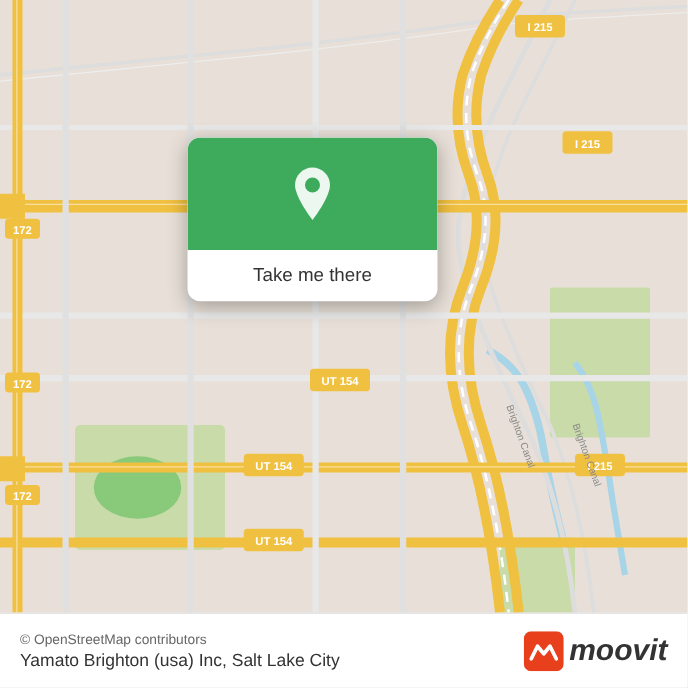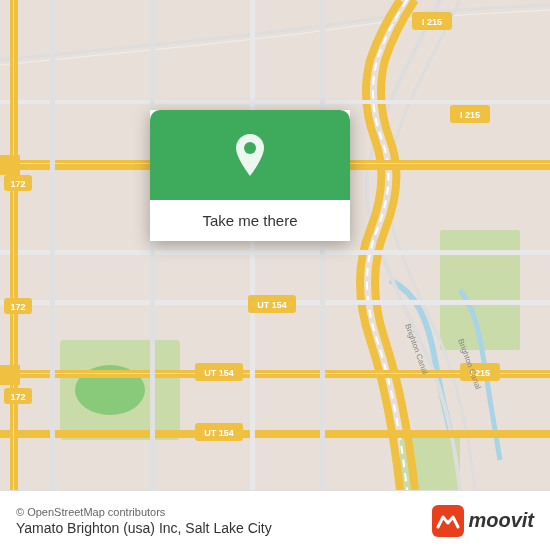--- a/index.html
+++ b/index.html
@@ -25,21 +25,21 @@
       height: 100%;
     }
 
     
     #location-popup {
       position: absolute;
       top: 110px;
       left: 150px;
       width: 200px;
       background: white;
-      border-radius: 0;
+      border-radius: 10px;
       box-shadow: 0 4px 16px rgba(0,0,0,0.3);
       display: flex;
       flex-direction: column;
       align-items: center;
       padding: 0 0 12px 0;
       overflow: hidden;
     }
 
     #popup-green-area {
       width: 100%;
@@ -115,21 +115,21 @@
       align-items: center;
       gap: 4px;
     }
 
     #moovit-icon {
       width: 32px;
       height: 32px;
     }
 
     #moovit-text {
-      font-size: 20px;
+      font-size: 24px;
       font-weight: bold;
       color: #333;
       font-style: italic;
     }
   </style>
 </head>
 <body>
 
 <div id="map-container">
   <svg id="map-svg" viewBox="0 0 550 490" xmlns="http://www.w3.org/2000/svg">

